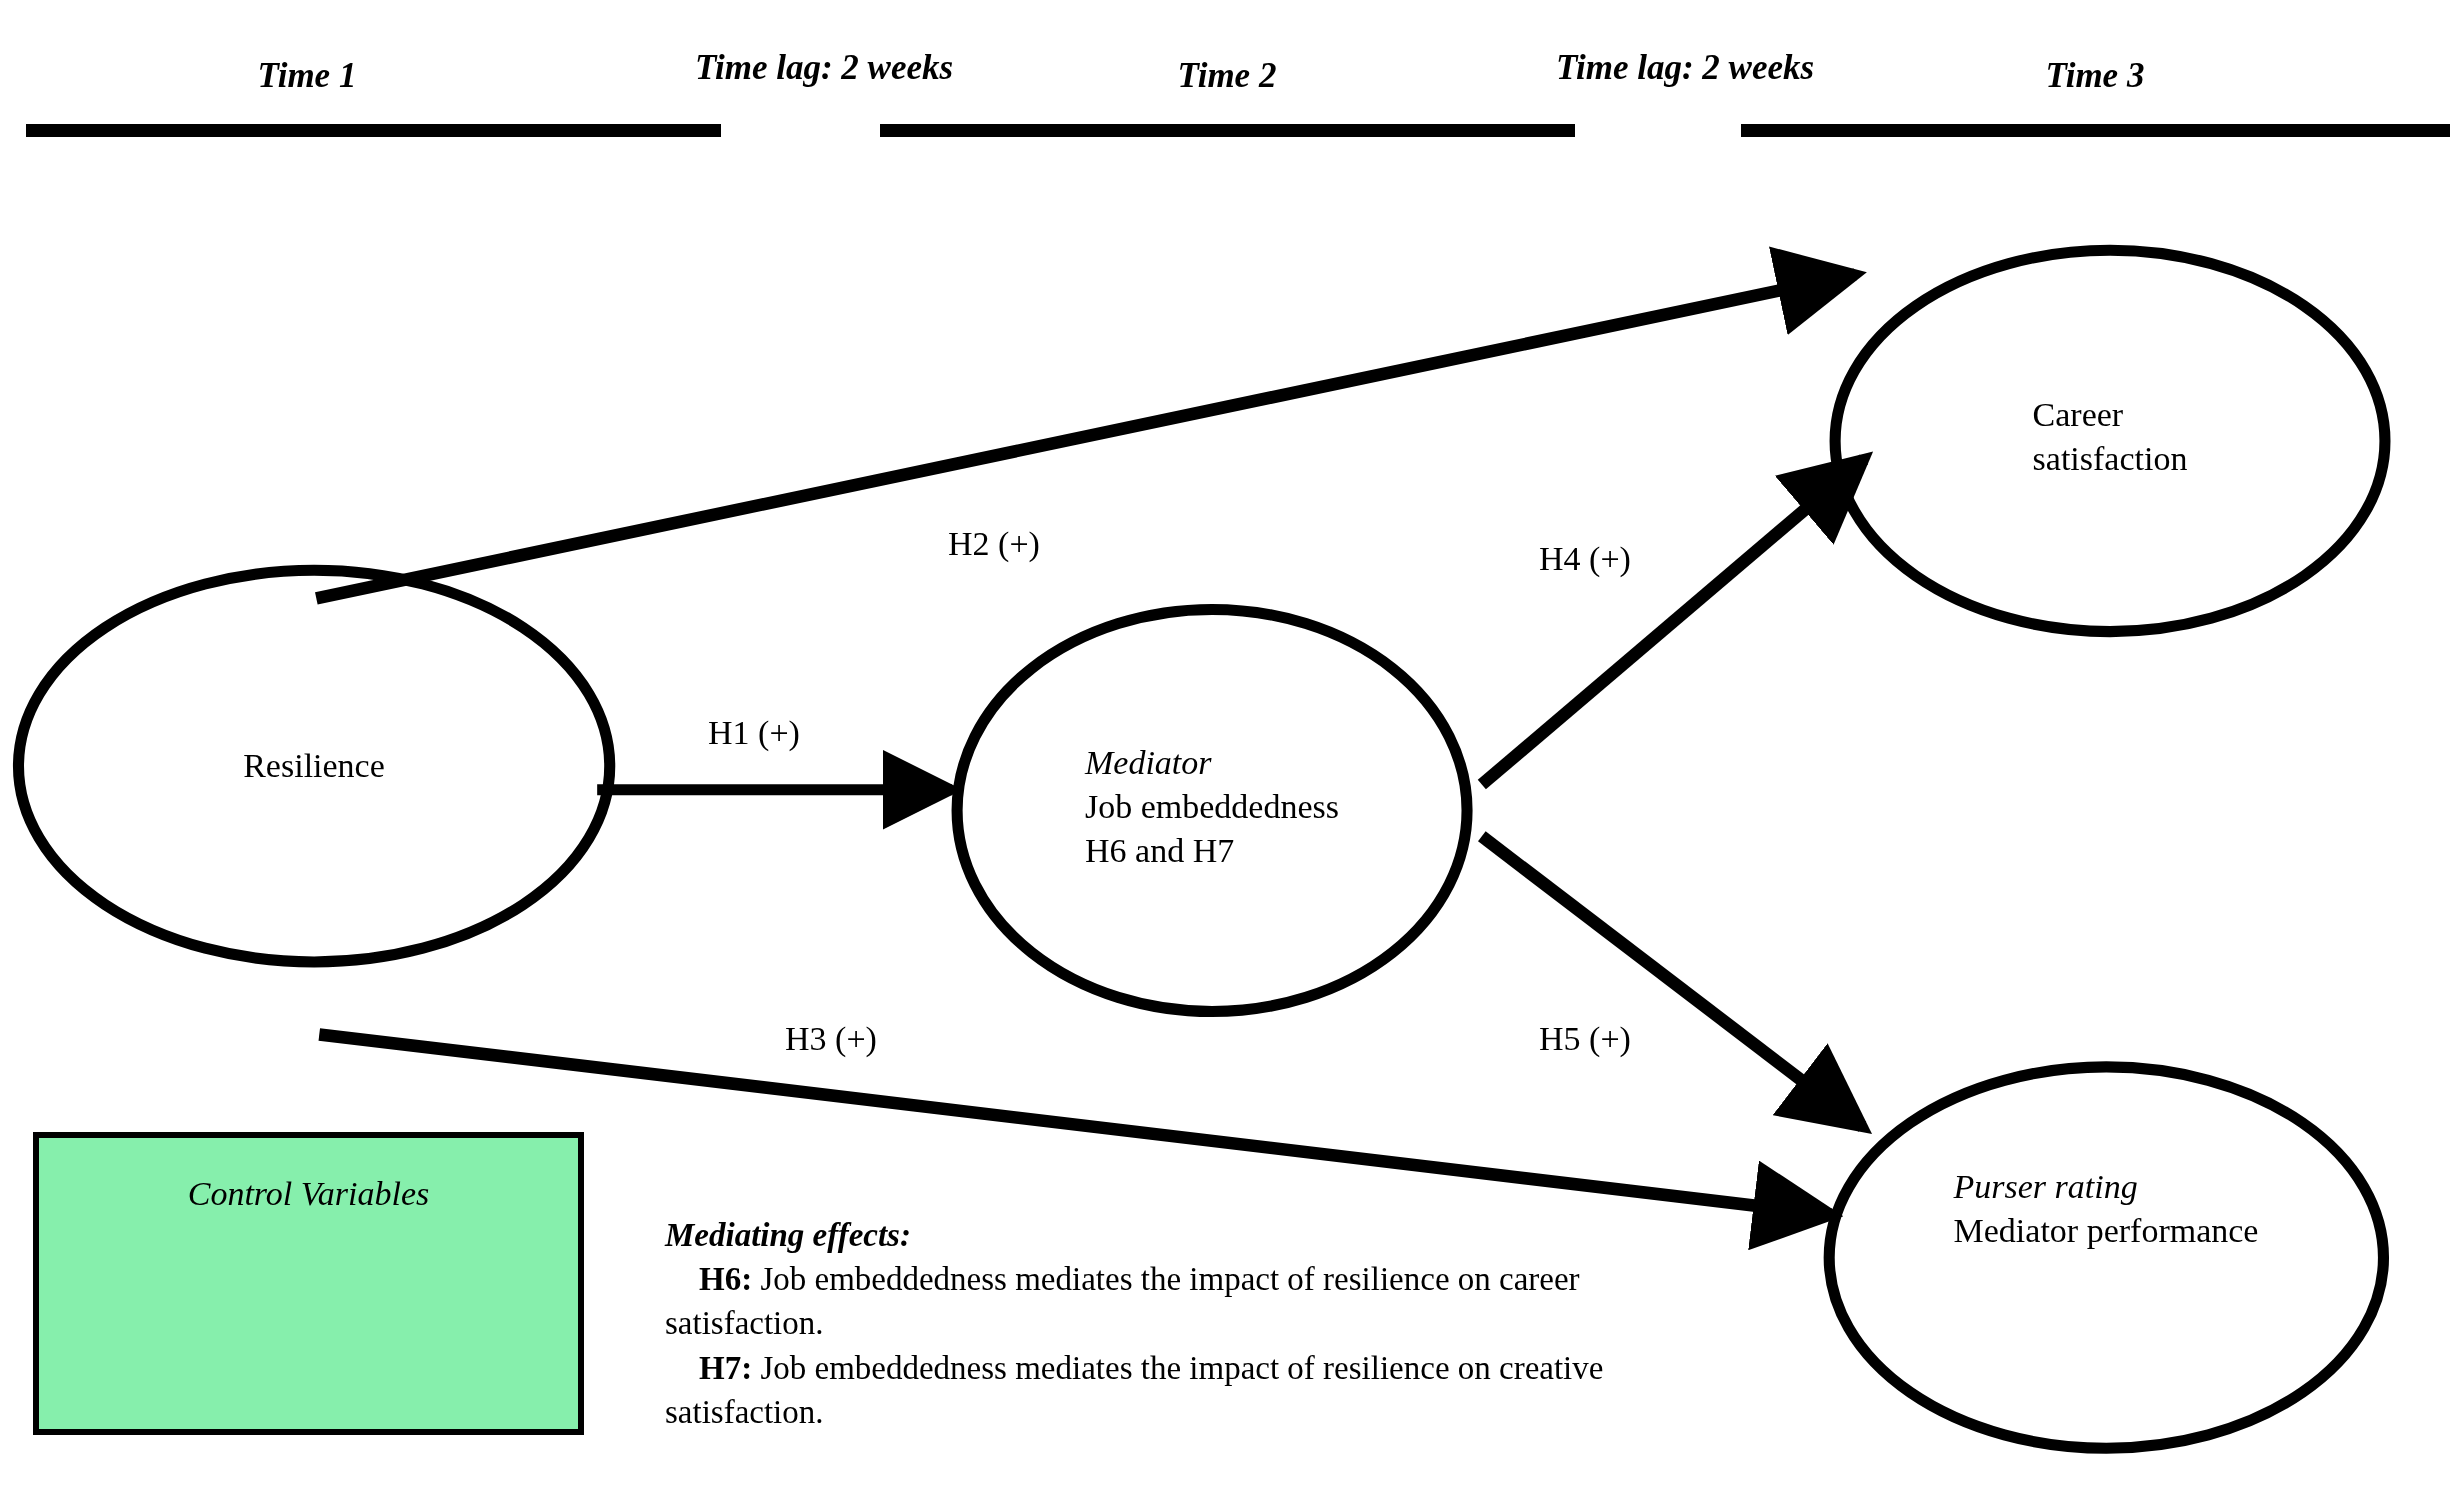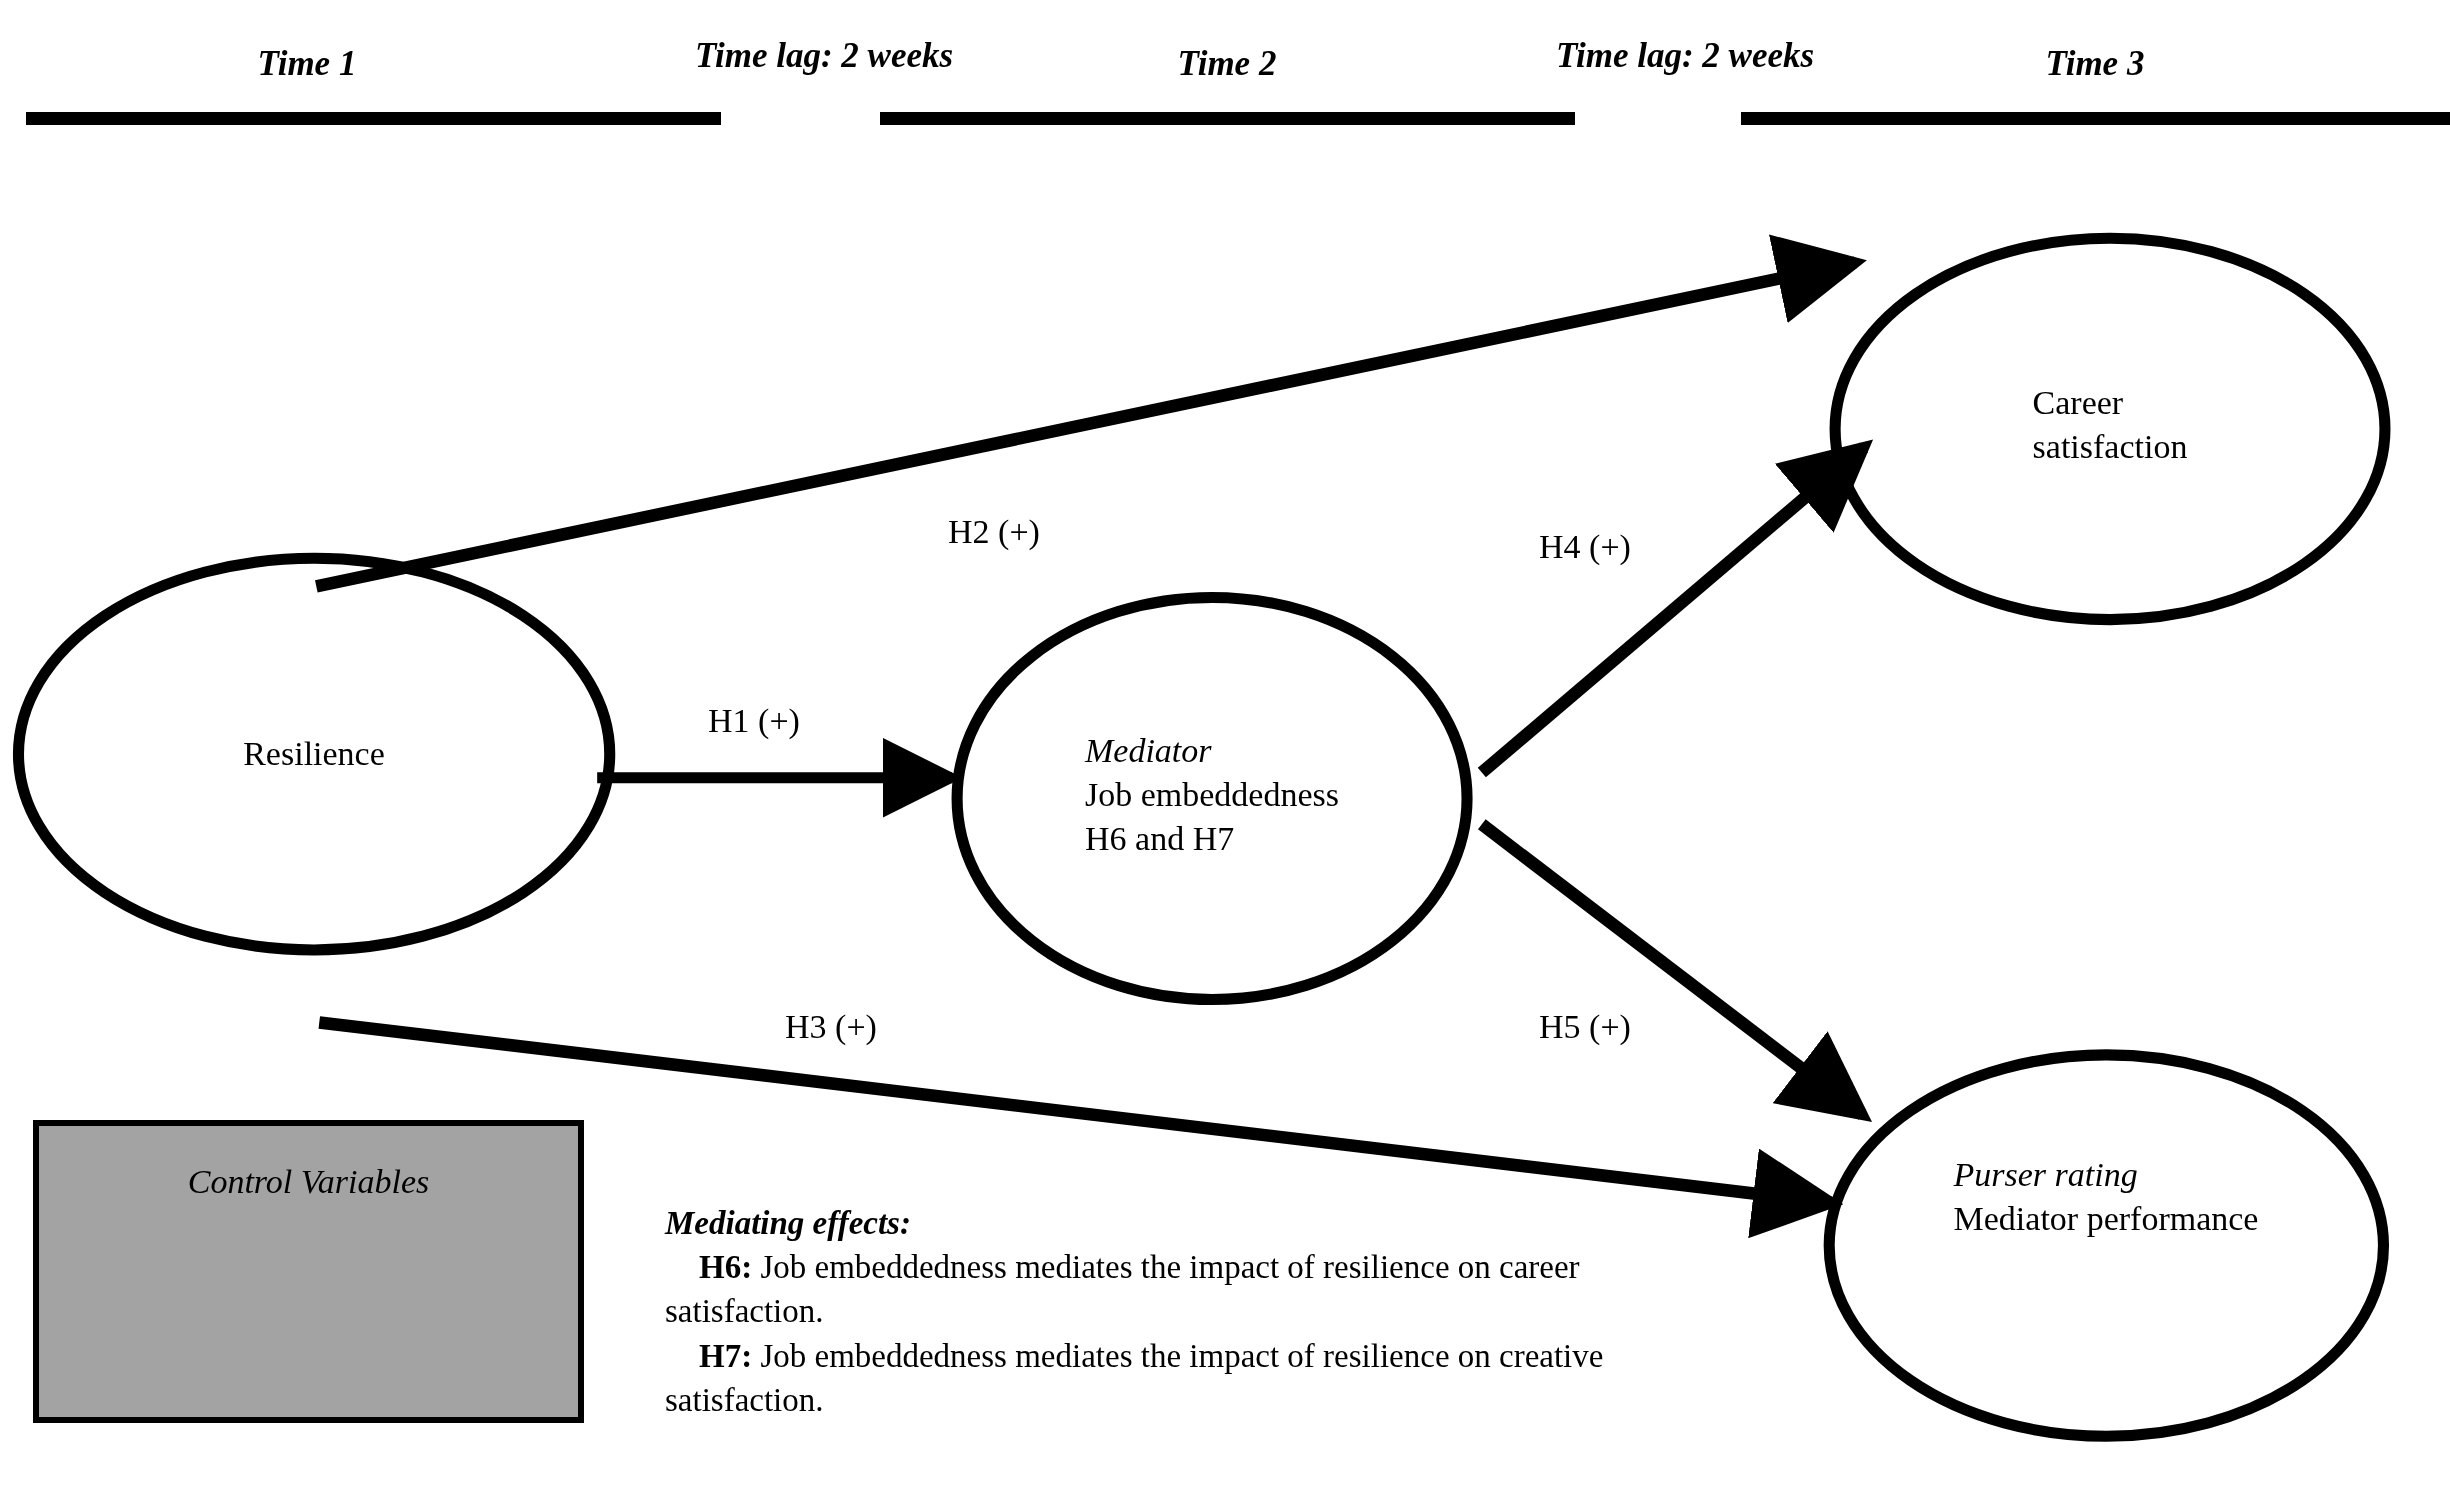--- a/index.html
+++ b/index.html
@@ -1,35 +1,35 @@
 <!DOCTYPE html>
 <html style="font-size:12px"><head>
 <meta charset="utf-8">
 <title>Research Model Diagram</title>
 <style>
   html,body{margin:0;padding:0;background:#ffffff;}
   body{width:2450px;height:1506px;position:relative;overflow:hidden;
        font-family:"Liberation Serif","DejaVu Serif",serif;color:#000;}
-  #root{position:absolute;left:0;top:0;width:2450px;height:1360px;}
+  #root{position:absolute;left:0;top:12px;width:2450px;height:1360px;}
   svg#canvas{position:absolute;left:0;top:0;width:2450px;height:1506px;}
 
   .hdr-label{position:absolute;font-style:italic;font-weight:bold;
              font-size:35px;line-height:1;white-space:nowrap;
              transform:translateX(-50%);}
   .hdr-bar{position:absolute;background:#000;height:13.3px;}
 
   .node-text{position:absolute;white-space:nowrap;
              transform:translate(-50%,-50%);line-height:1.30;}
   .node-text .ln{display:block;font-size:34px;}
   .node-text .ln.it{font-style:italic;}
 
   .edge-label{position:absolute;font-size:34px;white-space:nowrap;
               transform:translate(-50%,-50%);}
 
-  .cv-box{position:absolute;border:6.7px solid #000;background:#a3a3a3;
+  .cv-box{position:absolute;border:6.7px solid #000;background:#86efac;
           box-sizing:border-box;}
   .cv-inner{position:absolute;width:100%;text-align:center;line-height:1.34;}
   .cv-inner .ln{display:block;font-size:34px;}
   .cv-inner .ln.it{font-style:italic;}
 
   .med-block{position:absolute;line-height:1.34;}
   .med-block .ln{display:block;font-size:33px;white-space:nowrap;}
   .med-block .ln.it{font-style:italic;font-weight:bold;}
   .med-block .ln b{font-weight:bold;margin-left:34px;}
 </style>

